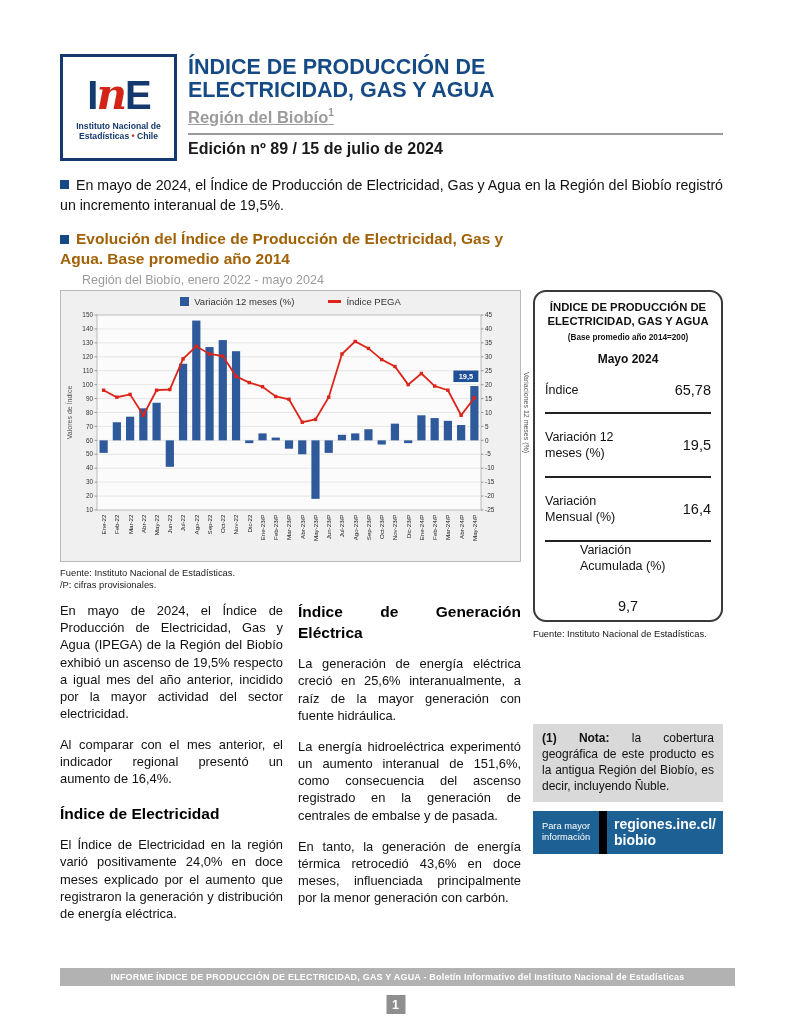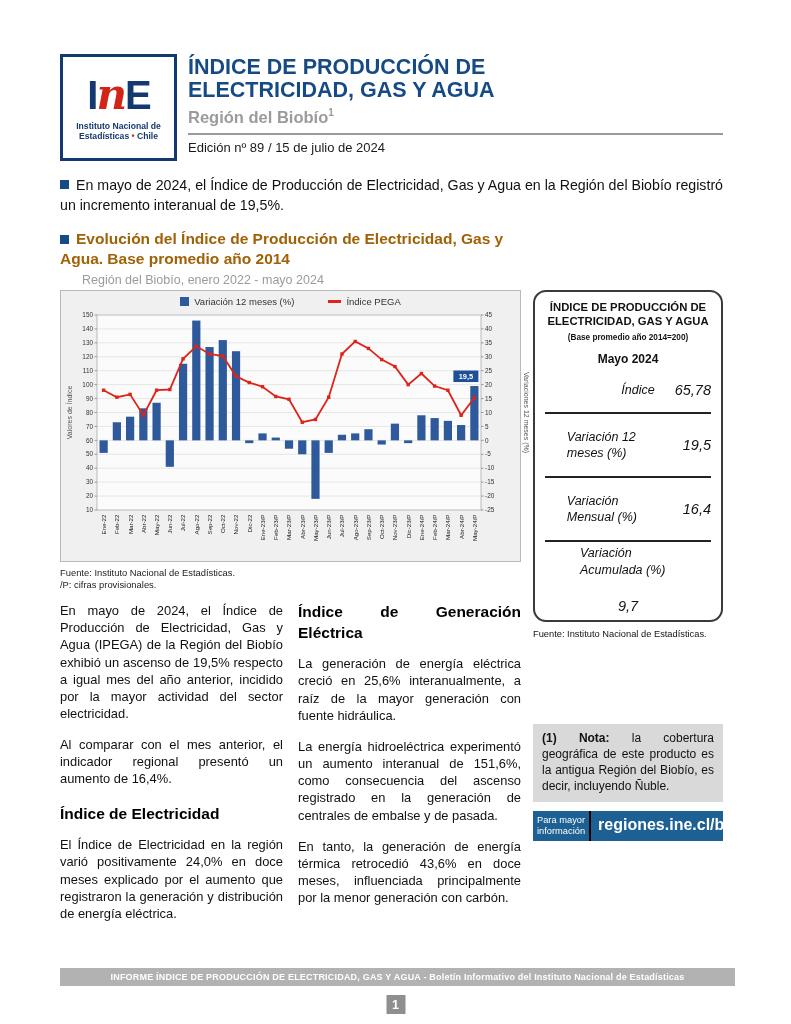--- a/index.html
+++ b/index.html
@@ -12,24 +12,24 @@
   .logo-box{width:111px;height:101px;border:3px solid #14396f;background:#fff;
             display:flex;flex-direction:column;align-items:center;justify-content:center;flex:none;}
   .logo-mark{line-height:1;letter-spacing:-2px;}
   .logo-mark .li{color:#14396f;font-weight:bold;font-size:40px;}
   .logo-mark .ln{color:#d42417;font-family:"DejaVu Serif",serif;font-style:italic;font-weight:bold;font-size:42px;}
   .logo-mark .le{color:#14396f;font-weight:bold;font-size:40px;}
   .logo-text{margin-top:6px;color:#14396f;font-weight:bold;font-size:8.6px;text-align:center;line-height:1.15;}
   .logo-text .dot{color:#d42417;}
   .head-right{flex:1;min-width:0;}
   .doc-title{color:#154a85;font-weight:bold;font-size:21.5px;line-height:1.07;margin-top:2px;}
-  .doc-subtitle{color:#9b9b9b;font-weight:bold;font-size:16.5px;margin-top:5px;}
+  .doc-subtitle{color:#9b9b9b;font-weight:bold;font-size:16.5px;margin-top:5px;text-decoration:underline;}
   .doc-subtitle sup{font-size:10px;}
   .head-rule{border:none;border-top:2px solid #9a9a9a;margin:6px 0 5px 0;}
-  .edition{font-size:13px;color:#1a1a1a;}
+  .edition{font-size:16px;color:#1a1a1a;font-weight:bold;}
 
   
   .sq{display:inline-block;width:9px;height:9px;background:#154a85;margin-right:7px;flex:none;}
   .intro{margin-top:14px;font-size:14.2px;line-height:1.42;text-align:justify;}
   .intro .sq{margin-bottom:1px;}
 
   .section-title{margin-top:14px;color:#a16207;font-weight:bold;font-size:15.5px;line-height:1.3;max-width:480px;}
   .chart-subtitle{color:#9b9b9b;font-size:12.5px;margin:3px 0 3px 22px;}
 
   
@@ -52,36 +52,36 @@
   .bcol{flex:1;min-width:0;font-size:12.9px;line-height:1.33;text-align:justify;}
   .bcol p{margin:0 0 14px 0;}
   .bcol h3{font-size:15.5px;margin:16px 0 12px 0;color:#000;}
   .bcol h3.first{margin-top:0;}
 
   
   .panel{border:2px solid #3a3a3a;border-radius:13px;padding:8px 10px 6px 10px;background:#fff;}
   .panel-title{font-weight:bold;font-size:11.3px;text-align:center;line-height:1.25;}
   .panel-base{font-weight:bold;font-size:8.2px;text-align:center;margin-top:5px;}
   .panel-period{font-weight:bold;font-size:12px;text-align:center;margin:10px 0 2px 0;}
-  .panel-row{display:flex;justify-content:flex-end;align-items:center;gap:20px;font-style:italic;}
+  .panel-row{display:flex;justify-content:space-between;align-items:center;gap:20px;}
   .panel-row .lbl{font-size:12.5px;line-height:1.3;max-width:96px;}
   .panel-row .val{font-size:14.5px;}
   .pr1{min-height:44px;border-bottom:2px solid #222;}
   .pr2{min-height:62px;border-bottom:2px solid #222;}
   .pr3{min-height:62px;border-bottom:2px solid #222;}
   .pr4{min-height:72px;flex-direction:column;}
   .panel-source{font-size:9.3px;margin-top:7px;}
 
   .note-box{margin-top:85px;background:#d9d9d9;padding:7px 9px;font-size:12px;line-height:1.33;text-align:justify;}
   .note-box .b{font-weight:bold;}
   .info-box{margin-top:9px;background:#1c6094;color:#fff;display:flex;align-items:stretch;}
   .info-left{flex:1;font-size:9.3px;text-align:center;display:flex;align-items:center;justify-content:center;
              padding:4px 4px;line-height:1.2;}
-  .info-right{border-left:2px solid #000000;font-weight:bold;font-size:16px;line-height:1.18;
-              padding:5px 7px 5px 7px;display:flex;justify-content:center;}
+  .info-right{border-left:8px solid #000000;font-weight:bold;font-size:14px;line-height:1.18;
+              padding:5px 7px 5px 7px;display:flex;flex-direction:column;justify-content:center;}
 
   
   .footer-bar{position:absolute;left:60px;right:56px;bottom:38px;background:#b2b2b2;color:#fff;
               font-weight:bold;font-size:9px;text-align:center;padding:4px 0;letter-spacing:.2px;}
   .page-num{position:absolute;left:50%;transform:translateX(-50%);bottom:10px;width:19px;height:19px;
             background:#8f8f8f;color:#fff;font-weight:bold;font-size:12.5px;display:flex;
             align-items:center;justify-content:center;}
 </style>
 </head>
 <body>

